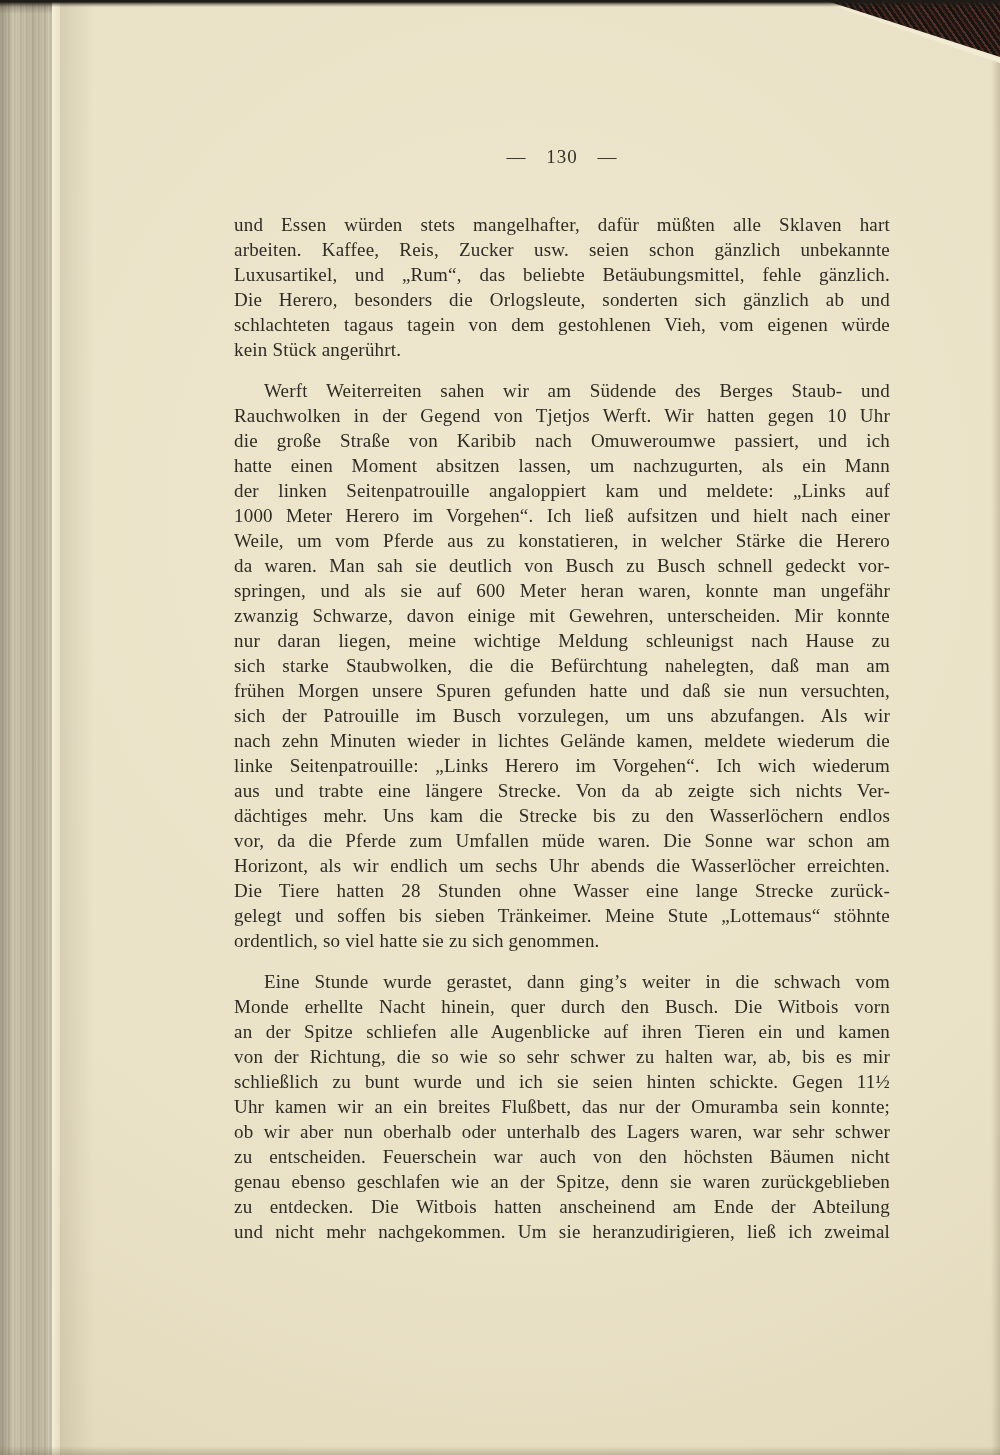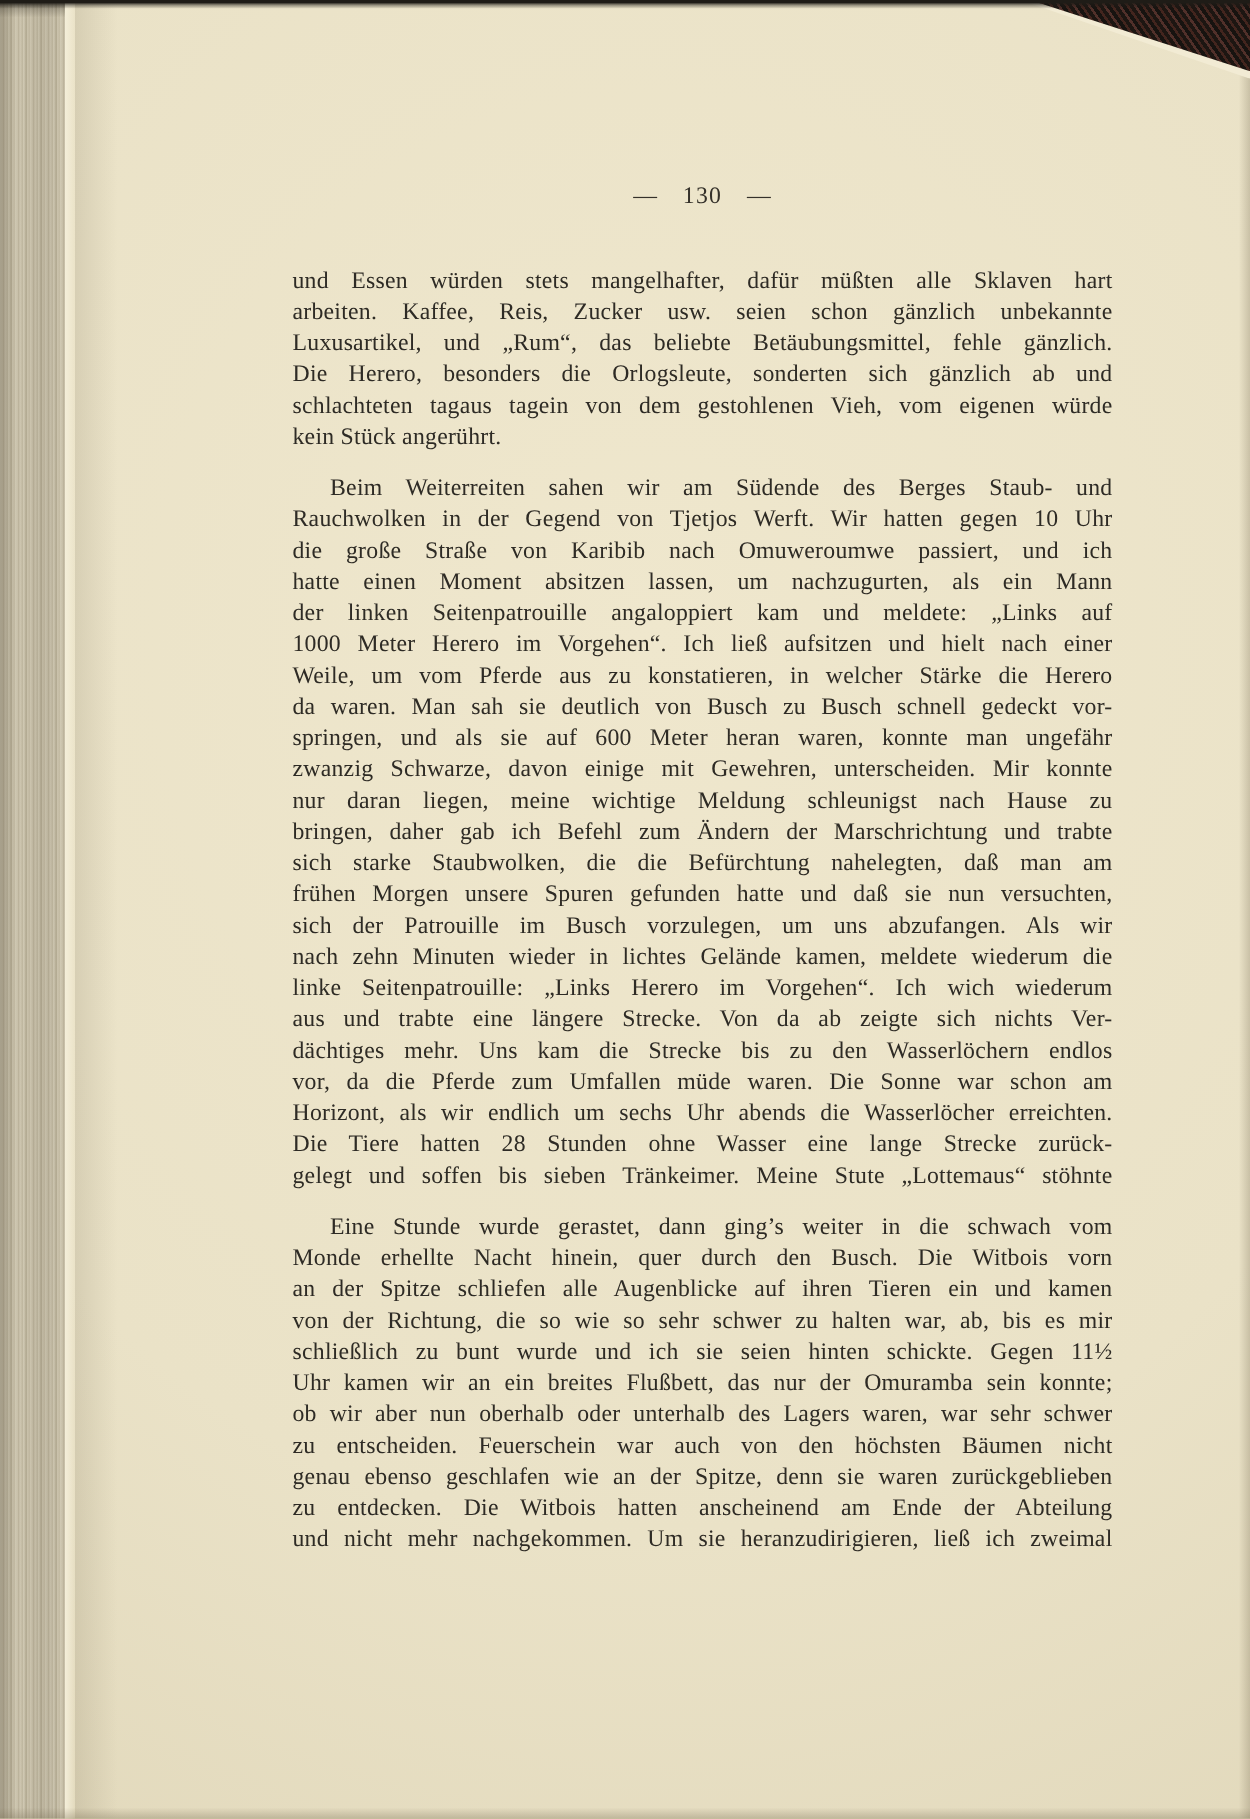--- a/index.html
+++ b/index.html
@@ -5,21 +5,21 @@
   html, body {
     margin: 0;
     padding: 0;
     background: #6b655a;
   }
   .scene {
     position: relative;
     width: 1000px;
     height: 1455px;
     overflow: hidden;
-    background: #fef9c3;
+    background: #7dd3fc;
     font-family: "Liberation Serif", "DejaVu Serif", serif;
   }
   .paper {
     position: absolute;
     inset: 0;
     background: radial-gradient(ellipse 120% 90% at 52% 35%,
       #efe7cd 0%, #eae2c7 55%, #e2d9bc 85%, #d9cfb0 100%);
   }
   
   .page-edges {
@@ -132,43 +132,43 @@
   <div class="text-block">
       <div class="paragraph">
         <div class="line">und Essen würden stets mangelhafter, dafür müßten alle Sklaven hart</div>
         <div class="line">arbeiten.  Kaffee, Reis, Zucker usw. seien schon gänzlich unbekannte</div>
         <div class="line">Luxusartikel, und „Rum“, das beliebte Betäubungsmittel, fehle gänzlich.</div>
         <div class="line">Die Herero, besonders die Orlogsleute, sonderten sich gänzlich ab und</div>
         <div class="line">schlachteten tagaus tagein von dem gestohlenen Vieh, vom eigenen würde</div>
         <div class="line last">kein Stück angerührt.</div>
       </div>
       <div class="paragraph">
-        <div class="line indent">Beim Weiterreiten sahen wir am Südende des Berges Staub- und</div>
+        <div class="line indent">Werft Weiterreiten sahen wir am Südende des Berges Staub- und</div>
         <div class="line">Rauchwolken in der Gegend von Tjetjos Werft.  Wir hatten gegen 10 Uhr</div>
         <div class="line">die große Straße von Karibib nach Omuweroumwe passiert, und ich</div>
         <div class="line">hatte einen Moment absitzen lassen, um nachzugurten, als ein Mann</div>
         <div class="line">der linken Seitenpatrouille angaloppiert kam und meldete: „Links auf</div>
         <div class="line">1000 Meter Herero im Vorgehen“.  Ich ließ aufsitzen und hielt nach einer</div>
         <div class="line">Weile, um vom Pferde aus zu konstatieren, in welcher Stärke die Herero</div>
         <div class="line">da waren.  Man sah sie deutlich von Busch zu Busch schnell gedeckt vor-</div>
         <div class="line">springen, und als sie auf 600 Meter heran waren, konnte man ungefähr</div>
         <div class="line">zwanzig Schwarze, davon einige mit Gewehren, unterscheiden.  Mir konnte</div>
         <div class="line">nur daran liegen, meine wichtige Meldung schleunigst nach Hause zu</div>
-        <div class="line">bringen, daher gab ich Befehl zum Ändern der Marschrichtung und trabte</div>
         <div class="line">sich starke Staubwolken, die die Befürchtung nahelegten, daß man am</div>
         <div class="line">frühen Morgen unsere Spuren gefunden hatte und daß sie nun versuchten,</div>
         <div class="line">sich der Patrouille im Busch vorzulegen, um uns abzufangen.   Als wir</div>
         <div class="line">nach zehn Minuten wieder in lichtes Gelände kamen, meldete wiederum die</div>
         <div class="line">linke Seitenpatrouille: „Links Herero im Vorgehen“.  Ich wich wiederum</div>
         <div class="line">aus und trabte eine längere Strecke.  Von da ab zeigte sich nichts Ver-</div>
         <div class="line">dächtiges mehr.  Uns kam die Strecke bis zu den Wasserlöchern endlos</div>
         <div class="line">vor, da die Pferde zum Umfallen müde waren.  Die Sonne war schon am</div>
         <div class="line">Horizont, als wir endlich um sechs Uhr abends die Wasserlöcher erreichten.</div>
         <div class="line">Die Tiere hatten 28 Stunden ohne Wasser eine lange Strecke zurück-</div>
         <div class="line">gelegt und soffen bis sieben Tränkeimer.  Meine Stute „Lottemaus“ stöhnte</div>
+        <div class="line last">ordentlich, so viel hatte sie zu sich genommen.</div>
       </div>
       <div class="paragraph">
         <div class="line indent">Eine Stunde wurde gerastet, dann ging’s weiter in die schwach vom</div>
         <div class="line">Monde erhellte Nacht hinein, quer durch den Busch.  Die Witbois vorn</div>
         <div class="line">an der Spitze schliefen alle Augenblicke auf ihren Tieren ein und kamen</div>
         <div class="line">von der Richtung, die so wie so sehr schwer zu halten war, ab, bis es mir</div>
         <div class="line">schließlich zu bunt wurde und ich sie seien hinten schickte.  Gegen 11½</div>
         <div class="line">Uhr kamen wir an ein breites Flußbett, das nur der Omuramba sein konnte;</div>
         <div class="line">ob wir aber nun oberhalb oder unterhalb des Lagers waren, war sehr schwer</div>
         <div class="line">zu entscheiden.  Feuerschein war auch von den höchsten Bäumen nicht</div>

